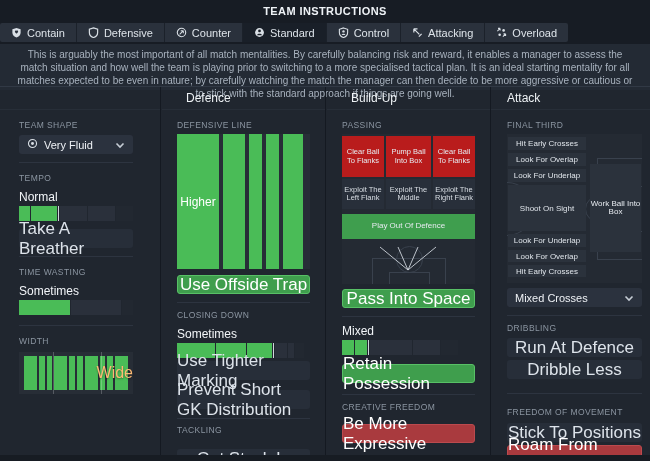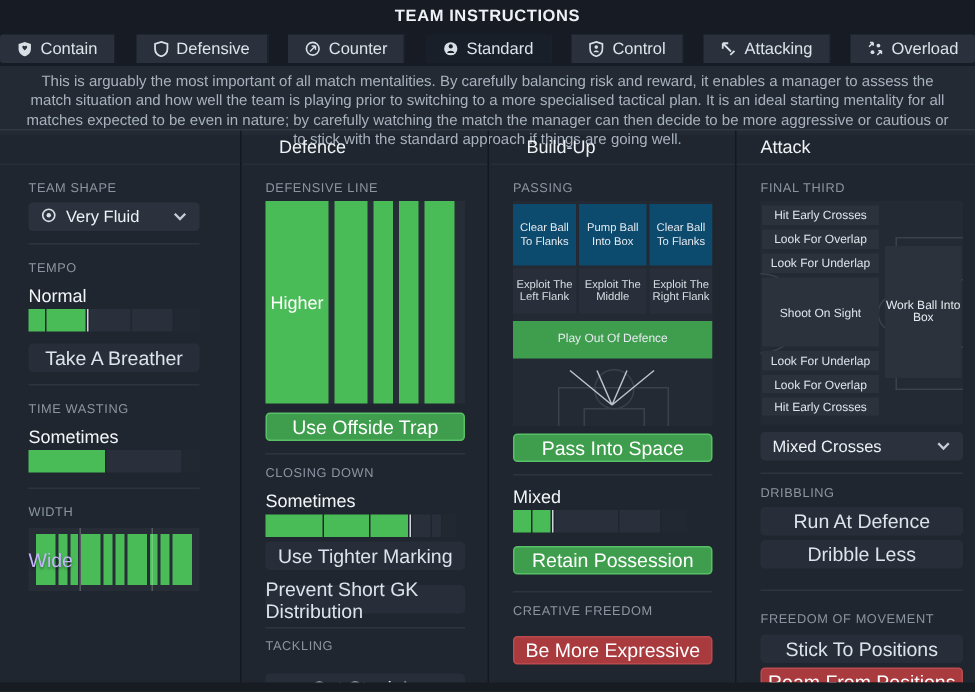--- a/index.html
+++ b/index.html
@@ -1,20 +1,20 @@
 <!DOCTYPE html>
 <html><head>
 <meta charset="utf-8">
 <style>
   html,body{margin:0;padding:0}
   body{width:650px;height:461px;background:#20262f;font-family:"Liberation Sans",sans-serif;
        overflow:hidden;position:relative;color:#e8ecf1;-webkit-font-smoothing:antialiased}
   .topbar{height:44px;background:#171c24}
   .title{ text-align:center;font-size:11px;font-weight:bold;letter-spacing:.4px;color:#eef2f6;padding-top:5px}
-  .tabs{display:flex;justify-content:space-between;margin-top:6px}
+  .tabs{display:flex;justify-content:flex-start;margin-top:6px}
   .tab{display:flex;align-items:center;gap:5px;height:19px;padding:0 11px;background:#2a313c;
        font-size:11px;color:#dde3e9;border-right:1px solid #1b212a;cursor:pointer}
   .tab:first-child{border-radius:2px 0 0 2px}
   .tab:last-child{border-right:none;border-radius:0 2px 2px 0}
   .tab.selected{background:#191f28}
   .tab svg{display:block}
   .desc{background:#232a34;height:42px;padding:4px 14px 0;font-size:10px;line-height:13px;
         text-align:center;color:#a8b2be}
   .main{position:absolute;left:0;top:86px;right:0;bottom:6px;border-top:1px solid #313945}
   .footer{position:absolute;left:0;bottom:0;width:650px;height:6px;background:#171c23}
@@ -22,46 +22,46 @@
   .col1{left:0;width:160px;padding:0 27px 0 19px;box-sizing:border-box}
   .col2{left:160px;width:165px;border-left:1px solid #141921;padding:0 15px 0 16px;box-sizing:border-box}
   .col3{left:325px;width:165px;border-left:1px solid #141921;padding:0 15px 0 16px;box-sizing:border-box}
   .col4{left:490px;width:160px;border-left:1px solid #141921;padding:0 8px 0 16px;box-sizing:border-box}
   .colhead{height:22px;display:flex;align-items:center;font-size:12px;color:#eef2f5;border-bottom:1px solid #272e38;margin:0 -15px;padding-left:24px}
   .col1 .colhead{margin:0 -27px 0 -19px;padding-left:19px}
   .sec-label{font-size:8.5px;letter-spacing:.4px;color:#8b95a1;margin-top:10px}
   .value{font-size:12px;color:#f2f5f8;margin-top:7px}
   .divider{height:1px;background:#2d3440;margin-top:8px}
   .btn{height:19px;border-radius:3px;background:#272e39;display:flex;align-items:center;
-       justify-content:center;font-size:13px;color:#dde3ea;margin-top:3px;box-sizing:border-box;cursor:pointer}
+       justify-content:center;font-size:17px;color:#dde3ea;margin-top:3px;box-sizing:border-box;cursor:pointer}
   .btn.green{background:#3f9e4d;border:1px solid #58c066;color:#fff}
   .btn.red{background:#a93a3e;border:1px solid #bb4a4e;color:#fff}
   .dropdown{height:19px;border-radius:3px;background:#2b323e;display:flex;align-items:center;
             font-size:11px;color:#eef1f5;padding:0 8px;gap:6px;margin-top:5px;cursor:pointer}
   .dropdown .chev{margin-left:auto}
   .slider{display:flex;gap:1px;height:15px;margin-top:2px;align-items:stretch}
   .seg{background:#2a303b}
   .seg.g{background:#4abc57}
   .seg.end{background:#222831}
   .tick{width:1px;background:#cfd5da}
   
   .widthviz{height:42px;background:#272d36;display:flex;align-items:center;gap:2px;
             padding:0 5px;position:relative;margin-top:6px}
   .wbar{background:#4abc57;height:34px}
-  .widthviz .wlabel{position:absolute;left:0;right:0;text-align:left;font-size:13px;color:#c4b5fd;text-shadow:0 1px 2px rgba(0,0,0,.4)}
+  .widthviz .wlabel{position:absolute;left:0;right:0;text-align:right;font-size:16px;color:#fdba74;text-shadow:0 1px 2px rgba(0,0,0,.4)}
   .wtick{position:absolute;top:0;bottom:0;width:1px;background:rgba(255,255,255,.22)}
   
   .dlviz{height:135px;background:#272d37;display:flex;gap:4px;margin-top:4px;position:relative}
   .dlbar{background:#4abc57;display:flex;align-items:center;justify-content:center;font-size:12px;color:#fff}
   
   .pitch{position:relative;background:#242a33;margin-top:4px;overflow:hidden}
   .mark{position:absolute;border:1px solid #39414d}
   .zone{position:absolute;display:flex;align-items:center;justify-content:center;text-align:center;
         font-size:7.5px;line-height:8.5px;color:#e6eaef;cursor:pointer}
-  .zone.red{background:#0c4a6e}
+  .zone.red{background:#b91c1c}
   .zone.dim{background:rgba(44,52,64,.6);color:#d9dee4}
   .zone.band{background:#3f9e4e;font-size:8px}
   .arow{background:#2b323c;display:flex;align-items:center;justify-content:center;text-align:center;
         font-size:8px;line-height:9px;color:#dfe4ea;margin-bottom:3px;cursor:pointer}
 </style>
 </head>
 <body>
 
 <div class="topbar">
   <div class="title">TEAM INSTRUCTIONS</div>

